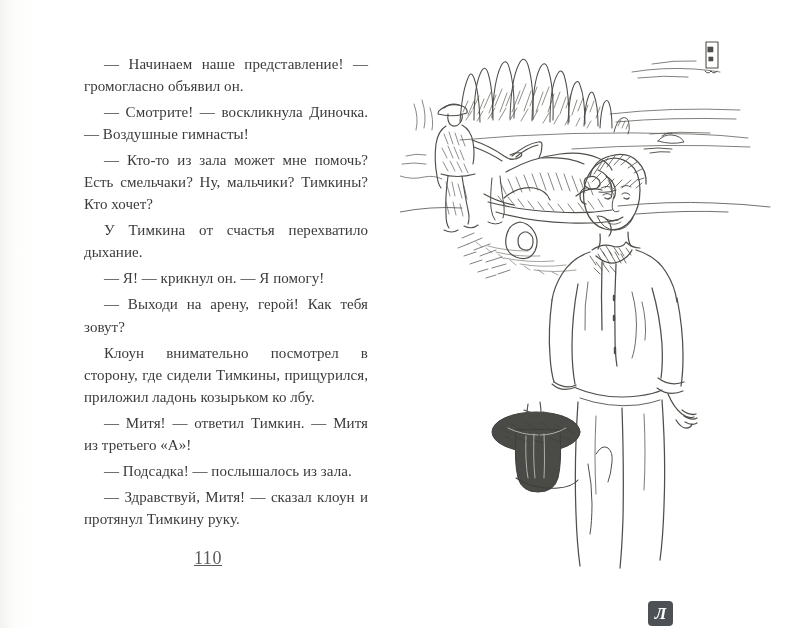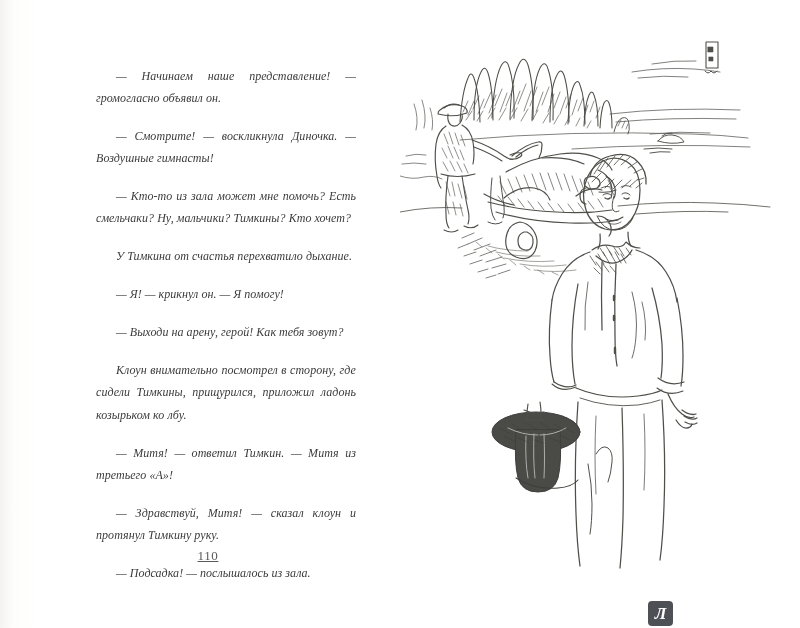--- a/index.html
+++ b/index.html
@@ -27,40 +27,39 @@
   }
 
   
   #text-column {
     position: absolute;
     left: 80px;
     top: 49px;
     width: 292px;
   }
   .para {
-    margin: 16px;
+    margin: 4px;
     text-align: justify;
     text-align-last: left;
     text-indent: 20px;
-    font-size: 12px;
+    font-size: 15px;
     line-height: 22.05px;
     color: #3b3b3b;
     letter-spacing: 0.05px;
-    font-style: italic;
     -webkit-font-smoothing: antialiased;
   }
 
   
   #folio {
     position: absolute;
     left: 80px;
     top: 548px;
     width: 256px;
     text-align: center;
-    font-size: 13px;
+    font-size: 18px;
     color: #5a5a5a;
     letter-spacing: 0.6px;
     text-decoration: underline;
   }
 
   
   #illustration {
     position: absolute;
     left: 400px;
     top: 16px;
@@ -99,22 +98,22 @@
 
   <div id="text-column">
     <p class="para">— Начинаем наше представление! — громогласно объявил он.</p>
     <p class="para">— Смотрите! — воскликнула Диночка. — Воздушные гимнасты!</p>
     <p class="para">— Кто-то из зала может мне помочь? Есть смельчаки? Ну, мальчики? Тимкины? Кто хочет?</p>
     <p class="para">У Тимкина от счастья перехватило дыхание.</p>
     <p class="para">— Я! — крикнул он. — Я помогу!</p>
     <p class="para">— Выходи на арену, герой! Как тебя зовут?</p>
     <p class="para">Клоун внимательно посмотрел в сторону, где сидели Тимкины, прищурился, приложил ладонь козырьком ко лбу.</p>
     <p class="para">— Митя! — ответил Тимкин. — Митя из третьего «А»!</p>
+    <p class="para">— Подсадка! — послышалось из зала.</p>
     <p class="para">— Здравствуй, Митя! — сказал клоун и протянул Тимкину руку.</p>
-    <p class="para">— Подсадка! — послышалось из зала.</p>
   </div>
 
   <div id="folio">110</div>
 
   <div id="illustration">
     <svg viewBox="0 0 390 570" xmlns="http://www.w3.org/2000/svg">
       <g fill="none" stroke="#4f4f4a" stroke-linecap="round" stroke-linejoin="round">
 
         <g stroke-width="1.1">
           <path d="M306 26 L306 52 M318 26 L318 52 M306 26 L318 26 M306 52 L318 52"></path>

